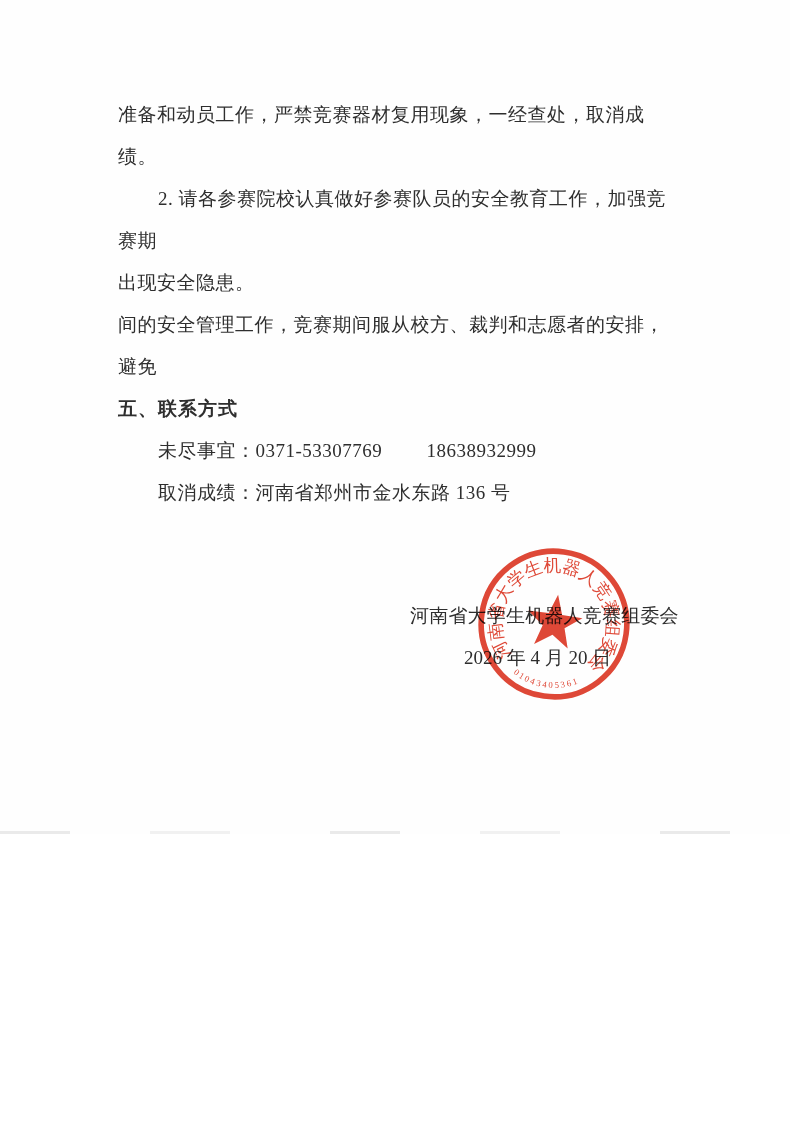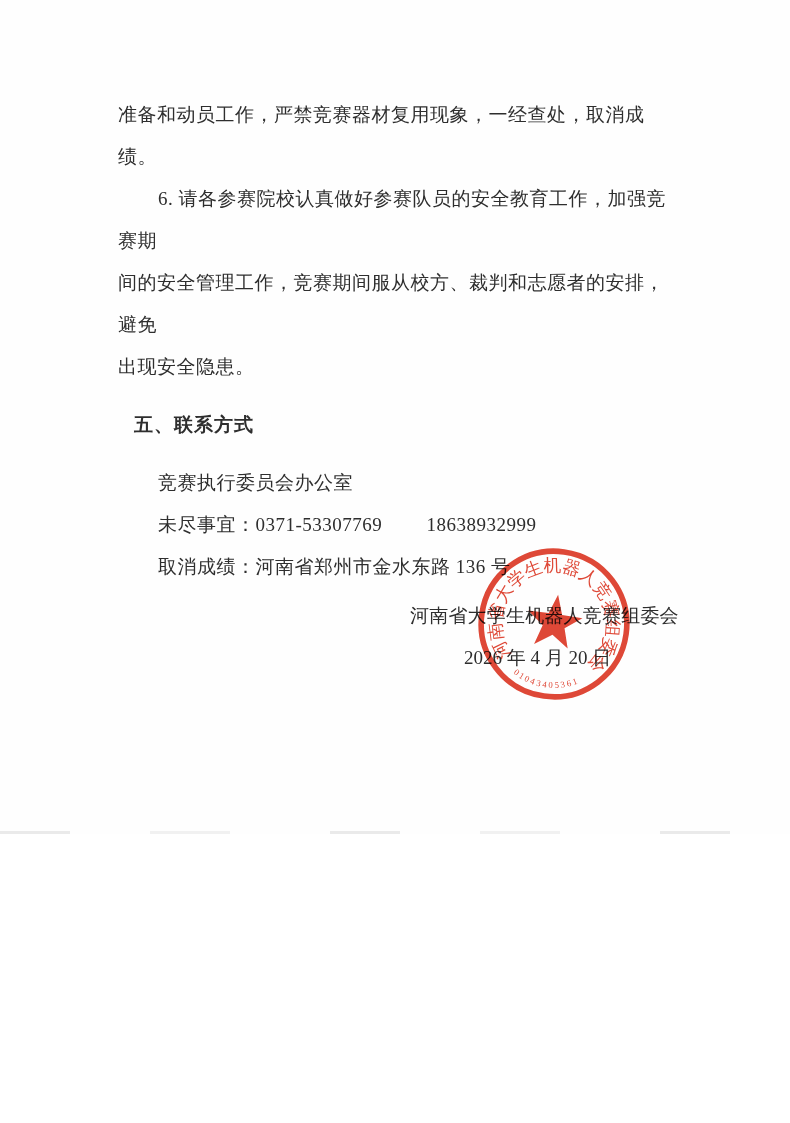--- a/index.html
+++ b/index.html
@@ -18,21 +18,21 @@
     overflow:hidden;
   }
   .doc-body{
     position:absolute;left:118px;top:94px;width:560px;
     font-size:19px;line-height:42px;
     letter-spacing:0.5px;
   }
   .line{margin:0;word-break:break-all;white-space:pre-wrap;}
   .indent{text-indent:40px;}
   .heading{
-    margin:16px;
+    margin:0;
     font-family:"Liberation Sans","DejaVu Sans",sans-serif;
     font-weight:bold;font-size:19px;line-height:42px;
     letter-spacing:1px;
   }
   .contact-line{margin:0;padding-left:40px;white-space:pre-wrap;}
   .sig-org{
     position:absolute;left:410px;top:603px;
     font-size:19px;line-height:26px;white-space:nowrap;letter-spacing:0.2px;
     z-index:2;
   }
@@ -63,25 +63,24 @@
     opacity:0.5;
   }
 </style>
 </head>
 <body>
 
 <div class="page">
 
   <div class="doc-body">
     <p class="line">准备和动员工作，严禁竞赛器材复用现象，一经查处，取消成绩。</p>
-    <p class="line indent">6. 请各参赛院校认真做好参赛队员的安全教育工作，加强竞赛期</p>
+    <p class="line indent">2. 请各参赛院校认真做好参赛队员的安全教育工作，加强竞赛期</p>
+    <p class="line">出现安全隐患。</p>
     <p class="line">间的安全管理工作，竞赛期间服从校方、裁判和志愿者的安排，避免</p>
-    <p class="line">出现安全隐患。</p>
     <h3 class="heading">五、联系方式</h3>
-    <p class="contact-line">竞赛执行委员会办公室</p>
     <p class="contact-line"><span>未尽事宜：</span><span>0371-53307769　　 18638932999</span></p>
     <p class="contact-line"><span>取消成绩：</span><span>河南省郑州市金水东路 136 号</span></p>
   </div>
 
   <div class="sig-org">河南省大学生机器人竞赛组委会</div>
   <div class="sig-date">2026 年 4 月 20 日</div>
 
   <svg class="seal" viewBox="0 0 200 200" xmlns="http://www.w3.org/2000/svg" aria-hidden="true">
     <defs>
       <path id="sealRingPath" d="M 53.3,146.7 A 66,66 0 1 1 146.7,146.7" fill="none"></path>

